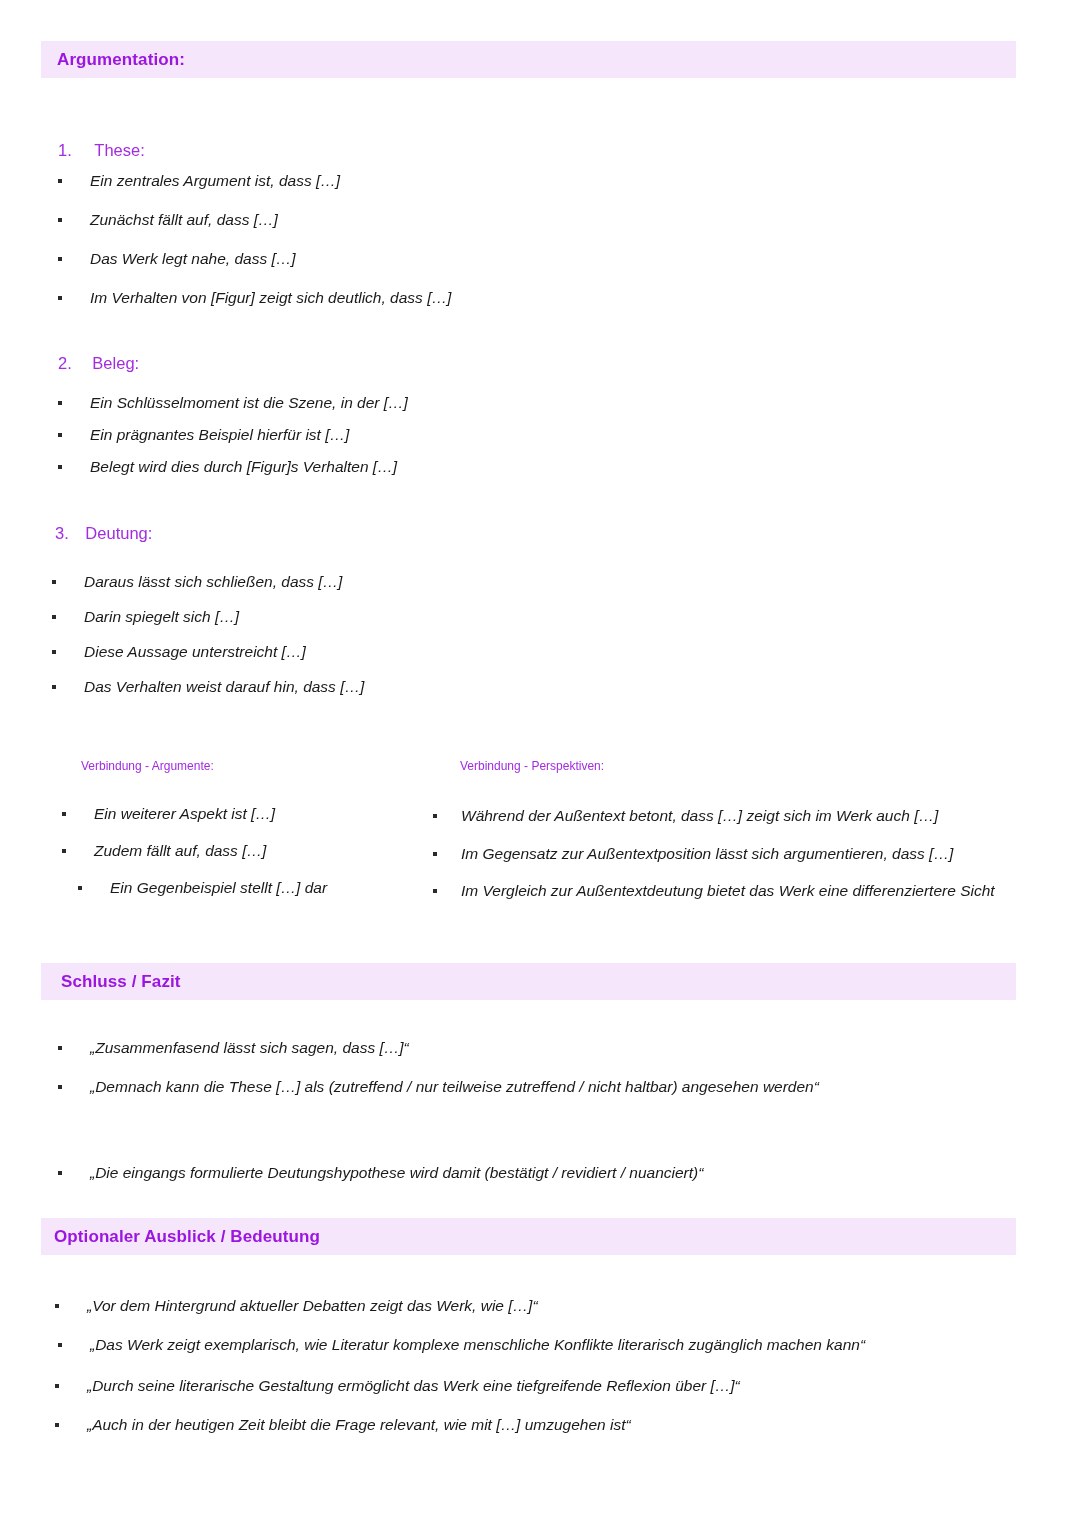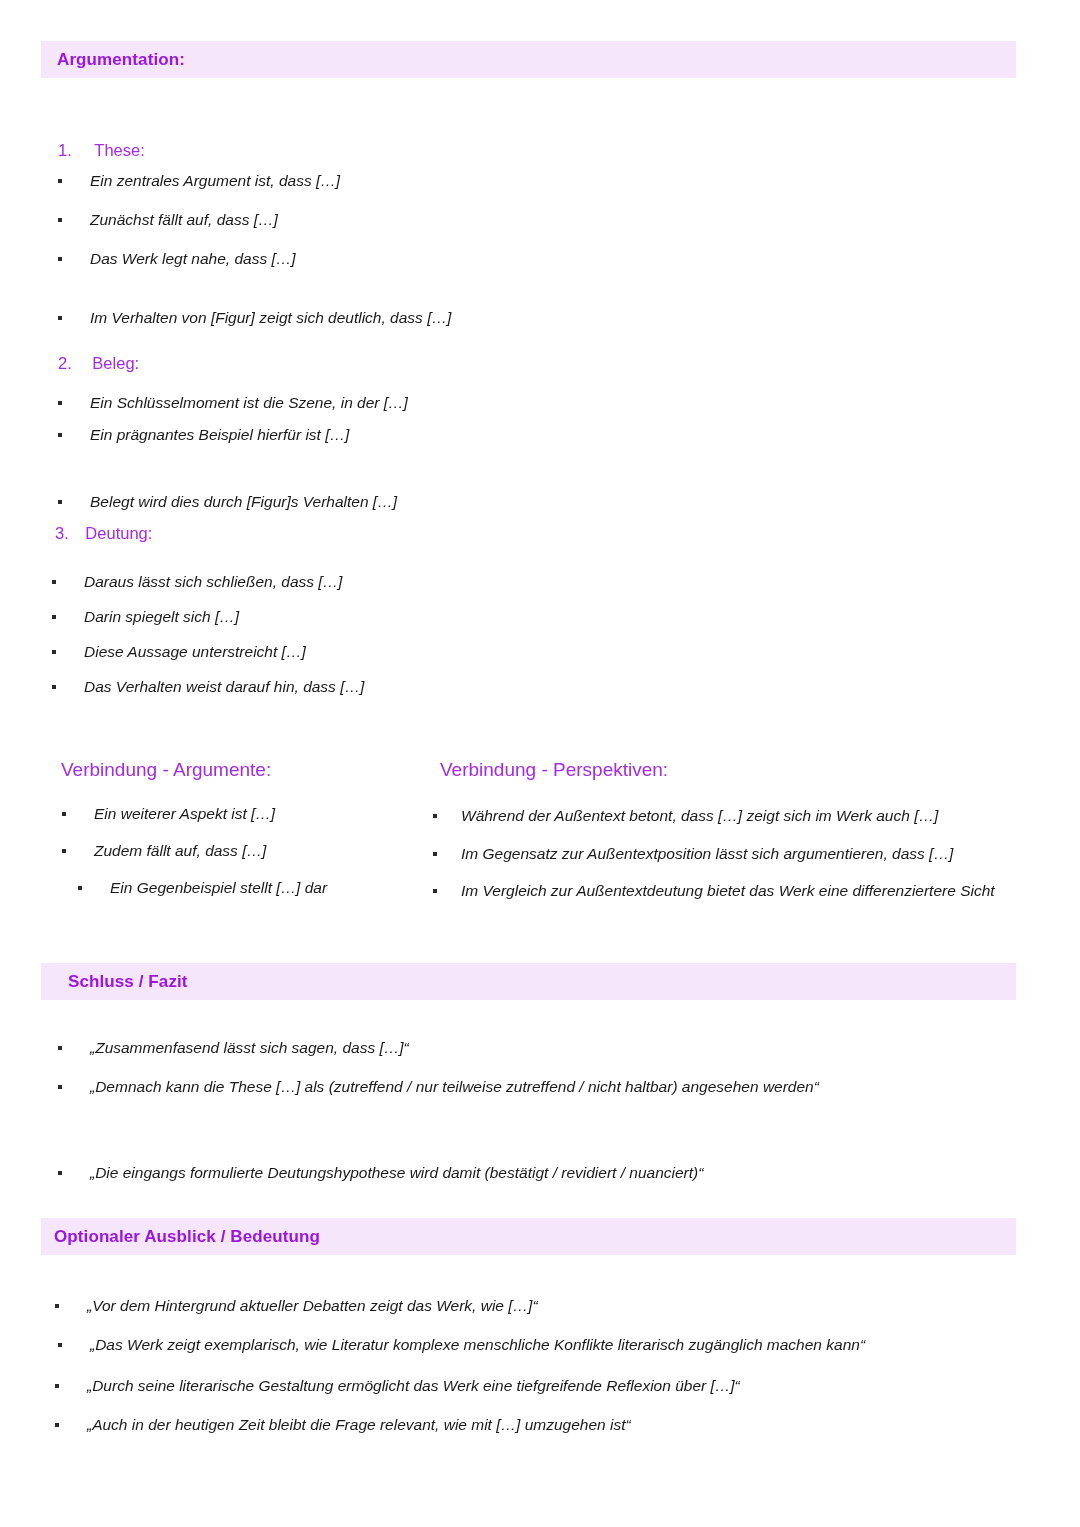--- a/index.html
+++ b/index.html
@@ -49,23 +49,24 @@
   .step .num {
     display: inline-block;
   }
   .step .txt {
     display: inline-block;
   }
 
   
   .subhead {
     position: absolute;
-    font-size: 19px;
+    font-size: 12px;
     color: #a32be0;
     white-space: nowrap;
+    margin-left: 20px;
   }
 
   
   .bullet {
     position: absolute;
     white-space: nowrap;
     font-style: italic;
     font-size: 15.5px;
     color: #1a1a1a;
     line-height: 1.1;
@@ -102,39 +103,39 @@
     <span class="btxt">Ein zentrales Argument ist, dass […]</span>
   </div>
   <div class="bullet b-ind-32" style="left:58px; top:211px;">
     <span class="dot"></span>
     <span class="btxt">Zunächst fällt auf, dass […]</span>
   </div>
   <div class="bullet b-ind-32" style="left:58px; top:250px;">
     <span class="dot"></span>
     <span class="btxt">Das Werk legt nahe, dass […]</span>
   </div>
-  <div class="bullet b-ind-32" style="left:58px; top:289px;margin-top:20px;">
+  <div class="bullet b-ind-32" style="left:58px; top:289px;">
     <span class="dot"></span>
     <span class="btxt">Im Verhalten von [Figur] zeigt sich deutlich, dass […]</span>
   </div>
 
   <div class="step" style="left:58px; top:354px;">
     <span class="num">2.</span>
     <span class="txt" style="margin-left:16px;">Beleg:</span>
   </div>
 
   <div class="bullet b-ind-32" style="left:58px; top:394px;">
     <span class="dot"></span>
     <span class="btxt">Ein Schlüsselmoment ist die Szene, in der […]</span>
   </div>
   <div class="bullet b-ind-32" style="left:58px; top:426px;">
     <span class="dot"></span>
     <span class="btxt">Ein prägnantes Beispiel hierfür ist […]</span>
   </div>
-  <div class="bullet b-ind-32" style="left:58px; top:458px;margin-top:35px;">
+  <div class="bullet b-ind-32" style="left:58px; top:458px;">
     <span class="dot"></span>
     <span class="btxt">Belegt wird dies durch [Figur]s Verhalten […]</span>
   </div>
 
   <div class="step" style="left:55px; top:524px;">
     <span class="num">3.</span>
     <span class="txt" style="margin-left:12px;">Deutung:</span>
   </div>
 
   <div class="bullet b-ind-32" style="left:52px; top:573px;">
@@ -178,21 +179,21 @@
   <div class="bullet b-ind-28" style="left:433px; top:807px;">
     <span class="dot"></span>
     <span class="btxt">Während der Außentext betont, dass […] zeigt sich im Werk auch […]</span>
   </div>
   <div class="bullet b-ind-28" style="left:433px; top:882px;">
     <span class="dot"></span>
     <span class="btxt">Im Vergleich zur Außentextdeutung bietet das Werk eine differenziertere Sicht</span>
   </div>
 
   <div class="band" style="top:963px;"></div>
-  <div class="band-label" style="left:68px; top:972px;">Schluss / Fazit</div>
+  <div class="band-label" style="left:61px; top:972px;">Schluss / Fazit</div>
 
   <div class="bullet b-ind-32" style="left:58px; top:1039px;">
     <span class="dot"></span>
     <span class="btxt">„Zusammenfasend lässt sich sagen, dass […]“</span>
   </div>
   <div class="bullet b-ind-32" style="left:58px; top:1078px;">
     <span class="dot"></span>
     <span class="btxt">„Demnach kann die These […] als (zutreffend / nur teilweise zutreffend / nicht haltbar) angesehen werden“</span>
   </div>
   <div class="bullet b-ind-32" style="left:58px; top:1121px;margin-top:43px;">

